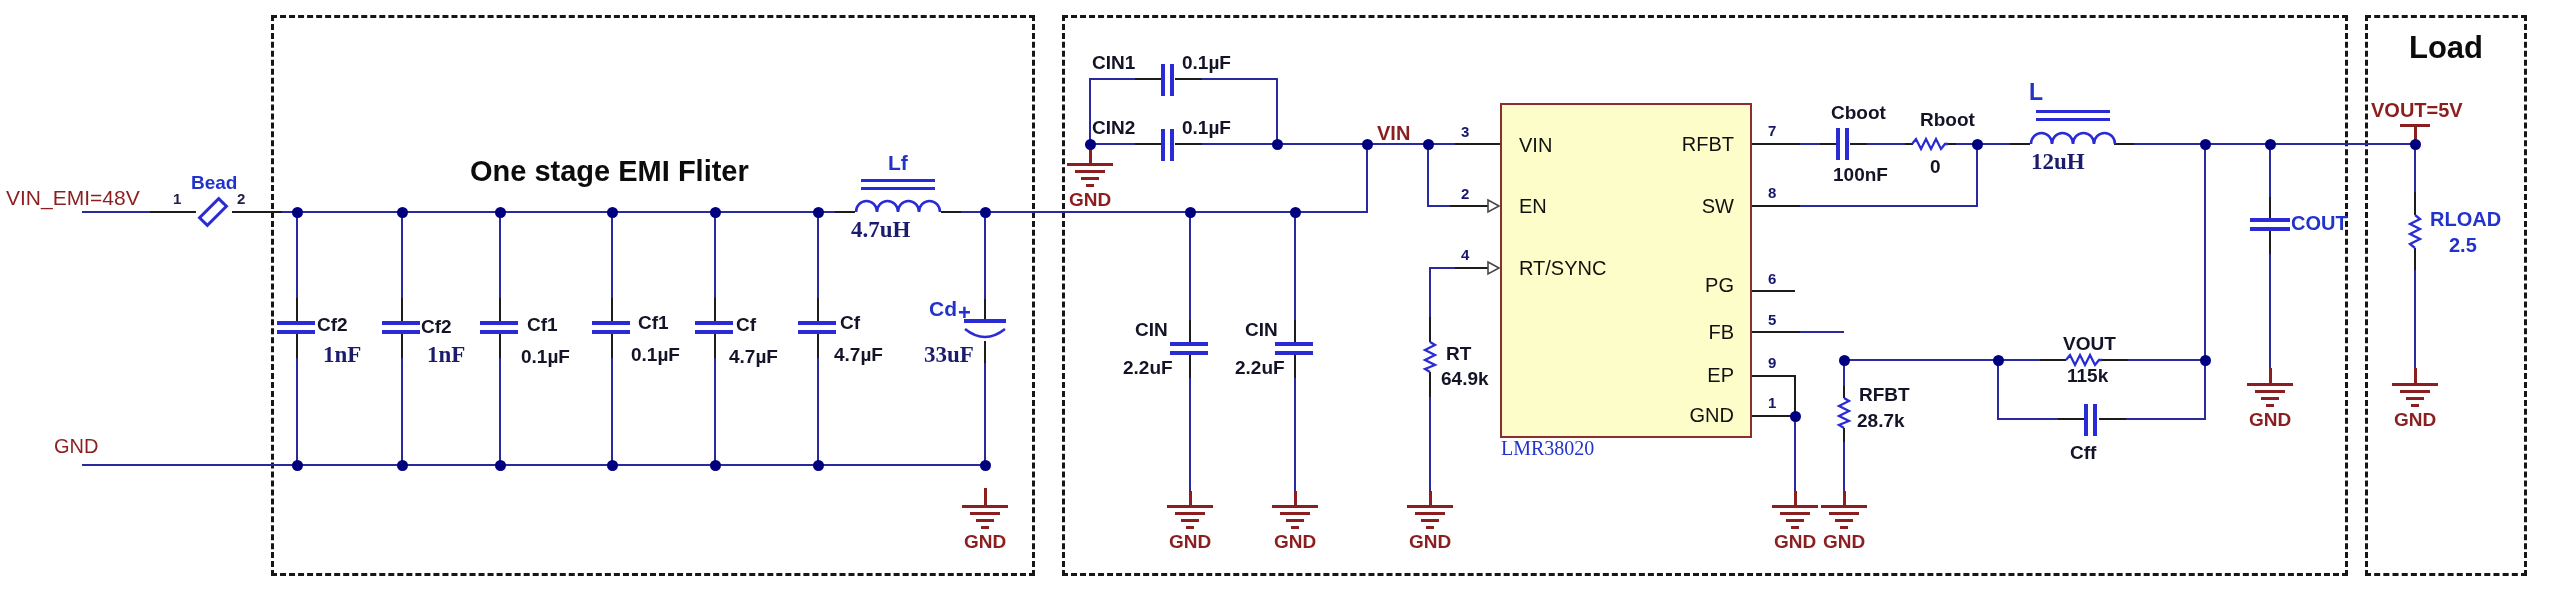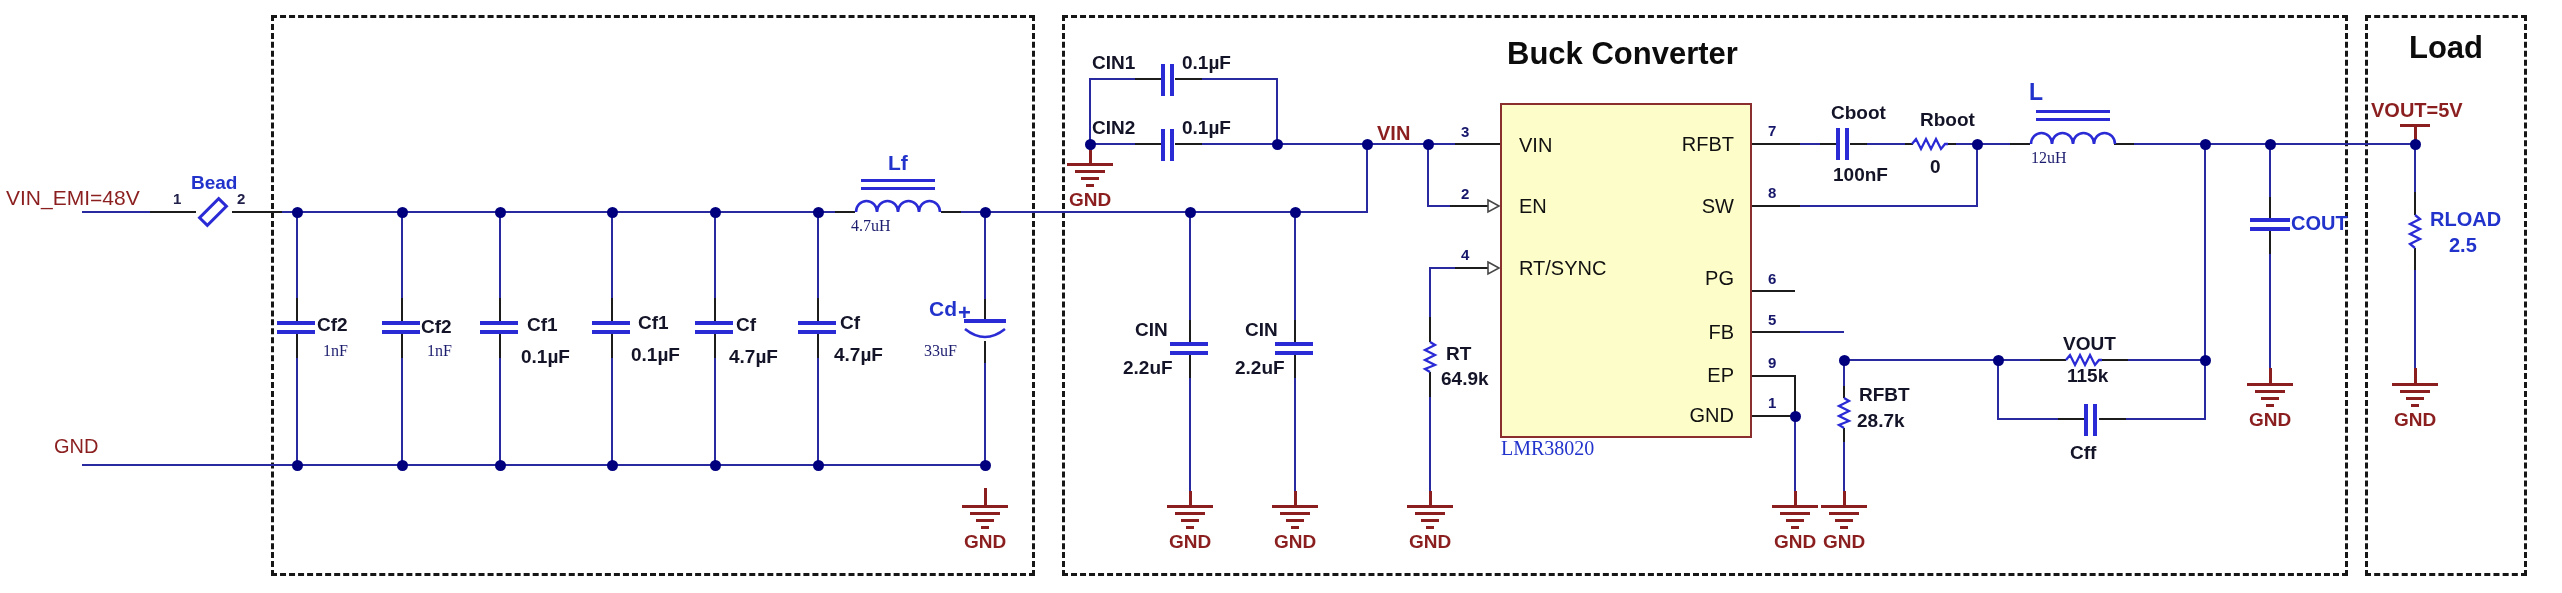--- a/index.html
+++ b/index.html
@@ -12,21 +12,21 @@
   .bh{position:absolute;height:2.4px;background:#1c1c1c;}
   .bv{position:absolute;width:2.4px;background:#1c1c1c;}
   .rh{position:absolute;height:3px;background:#8b1f1f;}
   .rv{position:absolute;width:2.6px;background:#8b1f1f;}
   .dot{position:absolute;width:11px;height:11px;border-radius:50%;background:#00007f;}
   .plh{position:absolute;height:4px;background:#2b2bd6;}
   .plv{position:absolute;width:4px;background:#2b2bd6;}
   .lbl{position:absolute;white-space:nowrap;line-height:1.05;}
   .net{color:#8b1f1f;font-size:20px;font-weight:500;}
   .comp{color:#141428;font-size:19px;font-weight:bold;}
-  .vser{font-family:"Liberation Serif",serif;color:#1c1c6e;font-size:16px;font-weight:normal;}
+  .vser{font-family:"Liberation Serif",serif;color:#1c1c6e;font-size:23px;font-weight:bold;}
   .blue{color:#2233cc;font-weight:bold;font-size:20px;}
   .pname{color:#111;font-size:20px;}
   .pnum{color:#16166b;font-size:15px;font-weight:bold;}
   .gnd{position:absolute;width:46px;}
   .gnd .g{height:3px;background:#8b1f1f;margin:0 auto;}
   .gnd .g1{width:46px;}
   .gnd .g2{width:30px;margin-top:4px;}
   .gnd .g3{width:18px;margin-top:4px;}
   .gnd .g4{width:8px;margin-top:4px;}
   .gnd .glabel{margin-top:2px;text-align:center;color:#8b1f1f;font-size:19px;font-weight:600;}
@@ -38,21 +38,21 @@
 </style>
 </head>
 <body>
 
 <div class="canvas">
 
   <div class="box" style="left:271px;top:15px;width:764px;height:561px;"></div>
   <div class="box" style="left:1062px;top:15px;width:1286px;height:561px;"></div>
   <div class="box" style="left:2365px;top:15px;width:162px;height:561px;"></div>
 
-  <div class="title" style="left:1507px;top:36px;font-size:31px;">Buck Converter</div>
+  <div class="title" style="left:470px;top:155px;font-size:29px;">One stage EMI Fliter</div>
   <div class="title" style="left:2409px;top:30px;font-size:31px;">Load</div>
 
   <div class="lbl net" style="left:6px;top:187px;font-size:21px;">VIN_EMI=48V</div>
   <div class="lbl net" style="left:54px;top:436px;">GND</div>
   <div class="lbl net" style="left:1377px;top:123px;font-weight:600;">VIN</div>
   <div class="lbl net" style="left:2371px;top:100px;font-weight:600;">VOUT=5V</div>
 
   <div class="wh" style="left:82px;top:211px;width:68px;"></div>
   <div class="wh" style="left:282px;top:211px;width:553px;"></div>
   <div class="wh" style="left:961px;top:211px;width:407px;"></div>
@@ -340,21 +340,21 @@
       <div class="g g4"></div>
       <div class="glabel">GND</div>
     </div>
 
   <div class="ic" style="left:1500px;top:103px;width:252px;height:335px;"></div>
   <div class="lbl pname" style="left:1519px;top:135px;">VIN</div>
   <div class="lbl pname" style="left:1519px;top:196px;">EN</div>
   <div class="lbl pname" style="left:1519px;top:258px;">RT/SYNC</div>
   <div class="lbl pname rr" style="left:1614px;top:134px;width:120px;">RFBT</div>
   <div class="lbl pname rr" style="left:1614px;top:196px;width:120px;">SW</div>
-  <div class="lbl pname rr" style="left:1614px;top:268px;width:120px;">PG</div>
+  <div class="lbl pname rr" style="left:1614px;top:275px;width:120px;">PG</div>
   <div class="lbl pname rr" style="left:1614px;top:322px;width:120px;">FB</div>
   <div class="lbl pname rr" style="left:1614px;top:365px;width:120px;">EP</div>
   <div class="lbl pname rr" style="left:1614px;top:405px;width:120px;">GND</div>
   <div class="lbl pnum" style="left:1461px;top:124px;">3</div>
   <div class="lbl pnum" style="left:1461px;top:186px;">2</div>
   <div class="lbl pnum" style="left:1461px;top:247px;">4</div>
   <div class="lbl pnum" style="left:1768px;top:123px;">7</div>
   <div class="lbl pnum" style="left:1768px;top:185px;">8</div>
   <div class="lbl pnum" style="left:1768px;top:271px;">6</div>
   <div class="lbl pnum" style="left:1768px;top:312px;">5</div>

